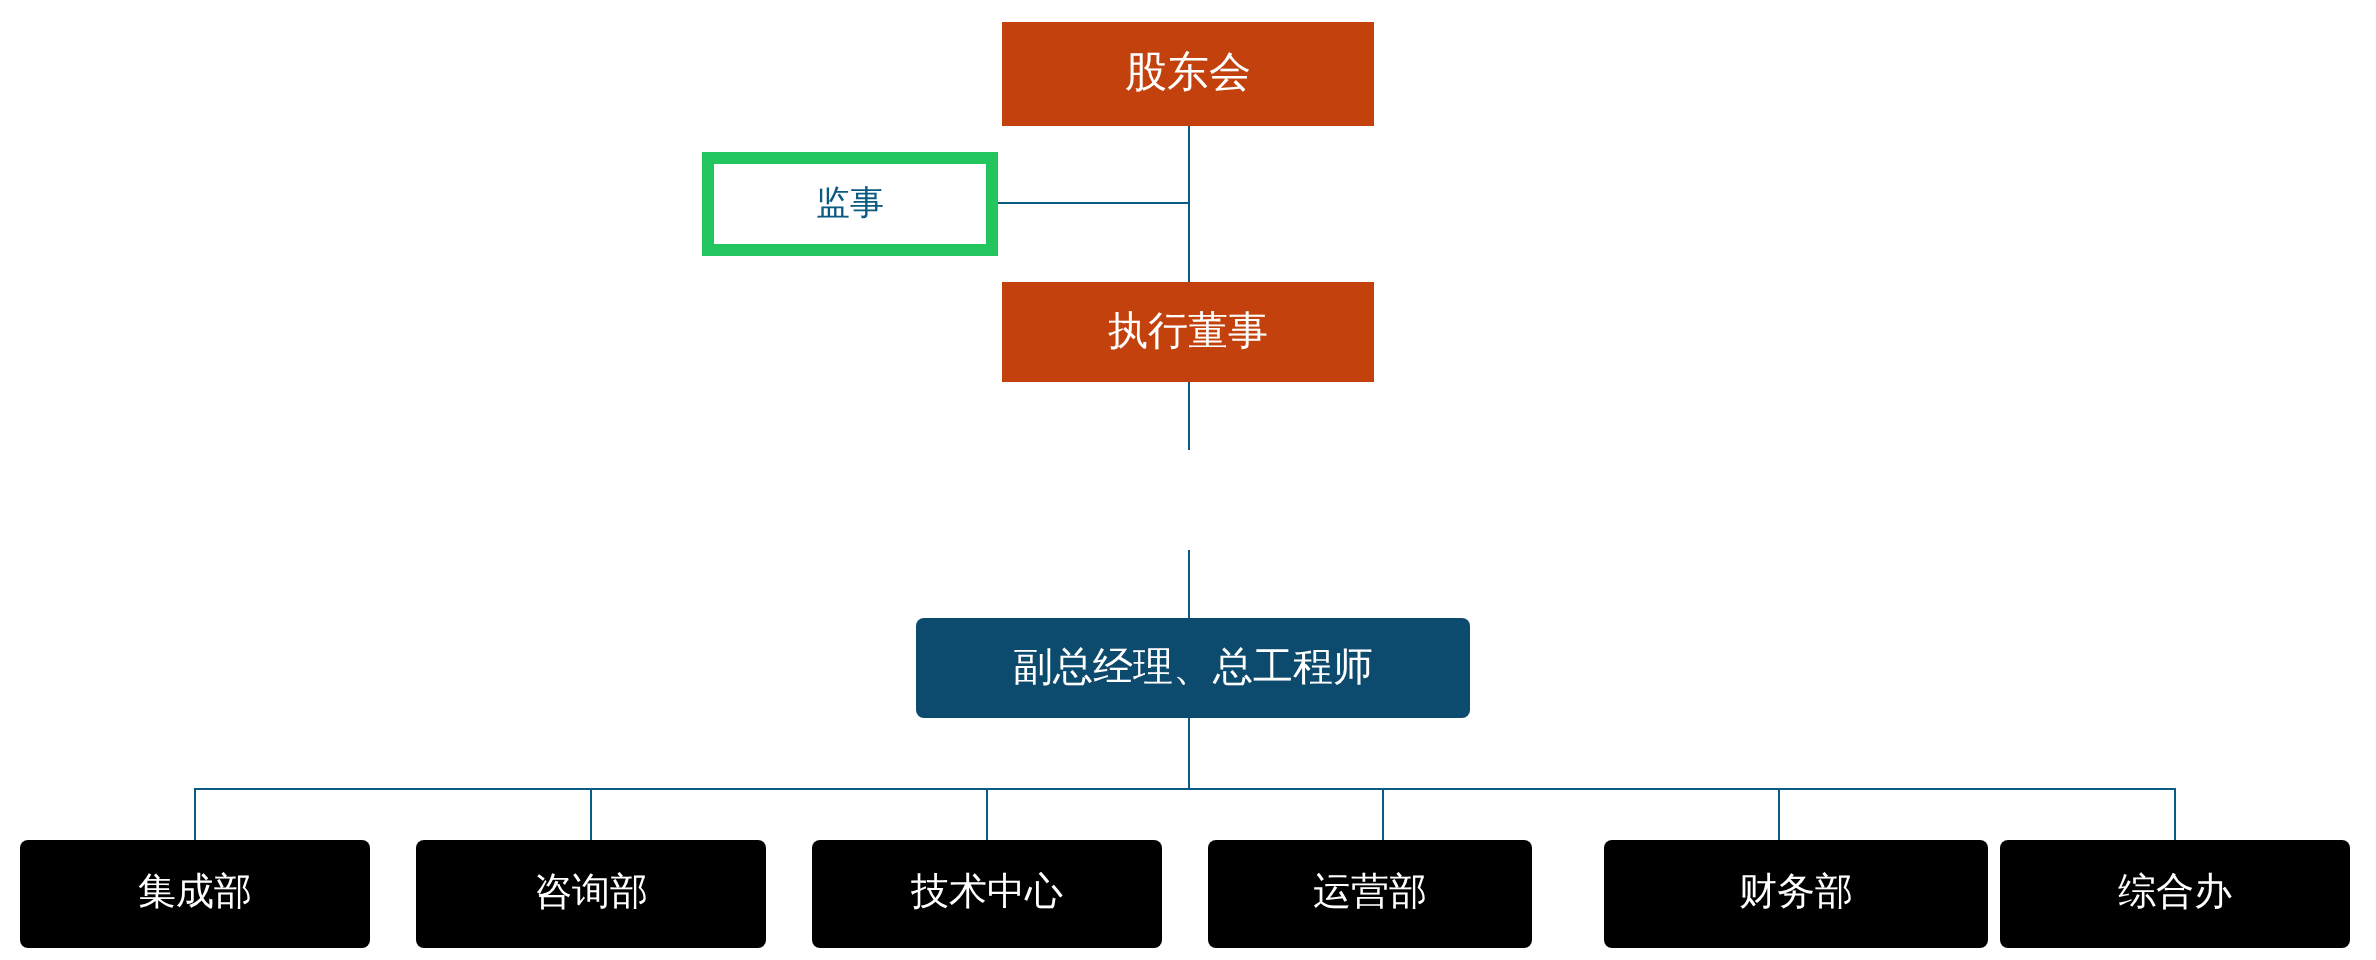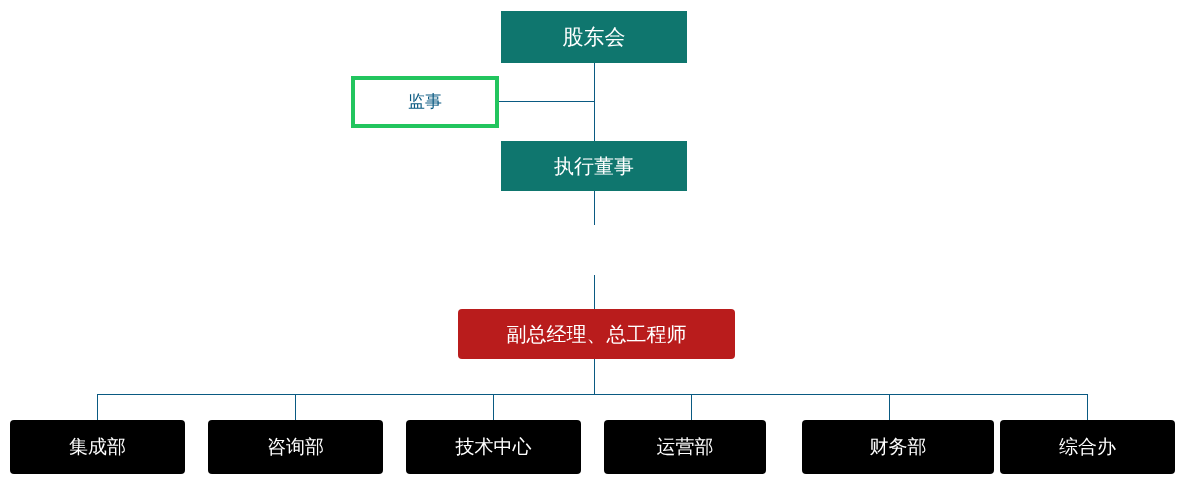--- a/index.html
+++ b/index.html
@@ -20,34 +20,34 @@
     box-sizing: border-box;
     display: flex;
     align-items: center;
     justify-content: center;
     text-align: center;
     line-height: 1.2;
     white-space: nowrap;
     user-select: none;
   }
   .node-navy {
-    background: #0f766e;
+    background: #c2410c;
     color: #ffffff;
     border: none;
   }
   .node-navy-round {
-    background: #b91c1c;
+    background: #0c4a6e;
     color: #ffffff;
     border: none;
     border-radius: 4px;
   }
   .node-outline {
     background: #ffffff;
     color: #0a5a82;
-    border: 4px solid #22c55e;
+    border: 6px solid #22c55e;
   }
   .node-teal {
     background: #000000;
     color: #ffffff;
     border: none;
     border-radius: 4px;
   }
   .node-label {
     display: block;
     pointer-events: none;

